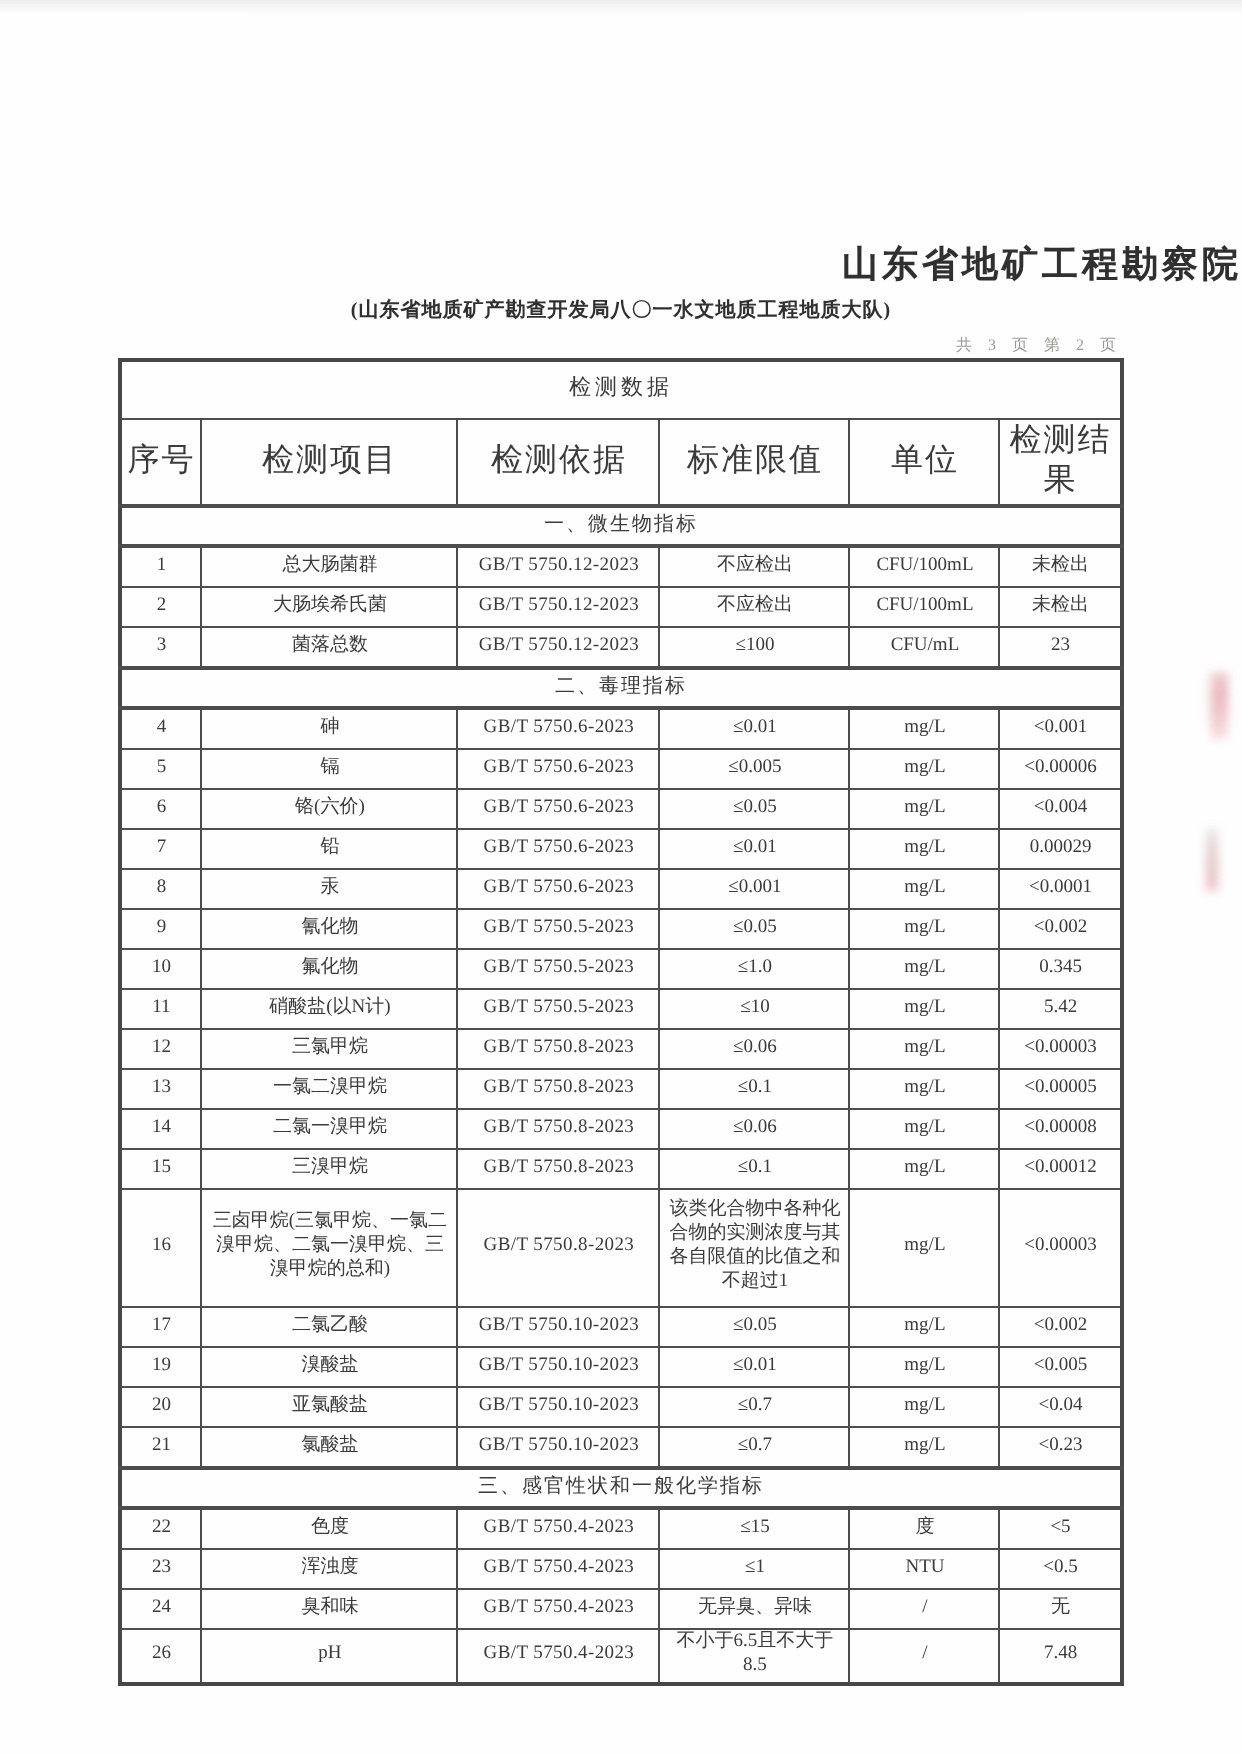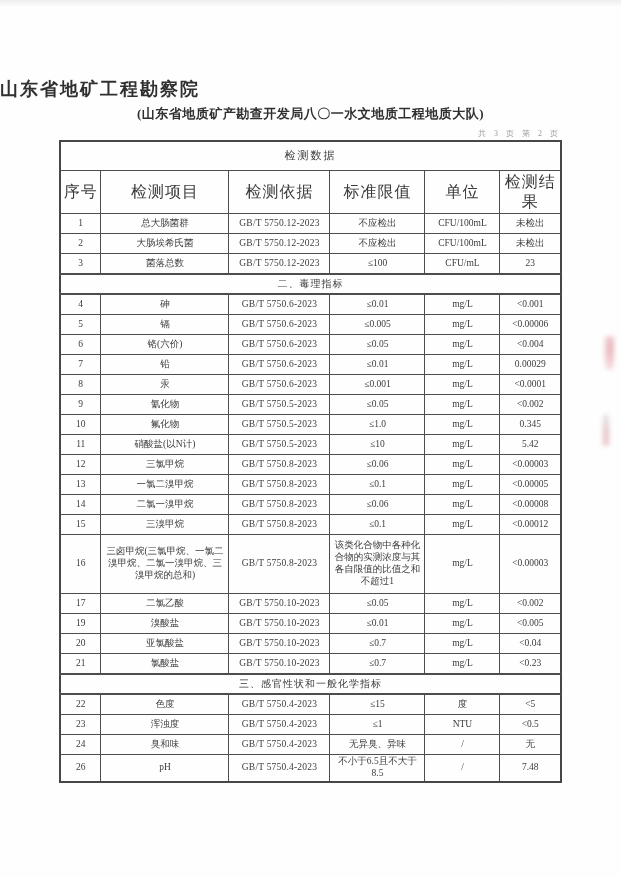--- a/index.html
+++ b/index.html
@@ -18,31 +18,31 @@
   }
   .page::before {
     content: "";
     position: absolute;
     top: 0; left: 0; right: 0;
     height: 7px;
     background: linear-gradient(#ededed, #fefefe);
     pointer-events: none;
   }
   .doc-title {
-    padding-top: 77px;
-    text-align: left;
+    padding-top: 120px;
+    text-align: right;
     font-size: 18px;
     font-weight: bold;
     letter-spacing: 2px;
     color: #303030;
   }
   .doc-subtitle {
     margin-top: 4px;
     text-align: center;
-    font-size: 13px;
+    font-size: 10px;
     font-weight: bold;
     letter-spacing: 0.5px;
     color: #303030;
   }
   .page-marker {
     width: 501px;
     margin: 5px auto 2px auto;
     text-align: right;
     font-size: 8px;
     letter-spacing: 3px;
@@ -153,20 +153,23 @@
       <tr class="col-header-row">
         <th>序号</th>
         <th>检测项目</th>
         <th>检测依据</th>
         <th>标准限值</th>
         <th>单位</th>
         <th>检测结果</th>
       </tr>
     </thead>
     <tbody>
+        <tr class="section-row">
+          <td colspan="6">一、微生物指标</td>
+        </tr>
         <tr class="data-row">
           <td class="cell-index">1</td>
           <td class="cell-item">总大肠菌群</td>
           <td class="cell-method">GB/T 5750.12-2023</td>
           <td class="cell-limit">不应检出</td>
           <td class="cell-unit">CFU/100mL</td>
           <td class="cell-result">未检出</td>
         </tr>
         <tr class="data-row">
           <td class="cell-index">2</td>

